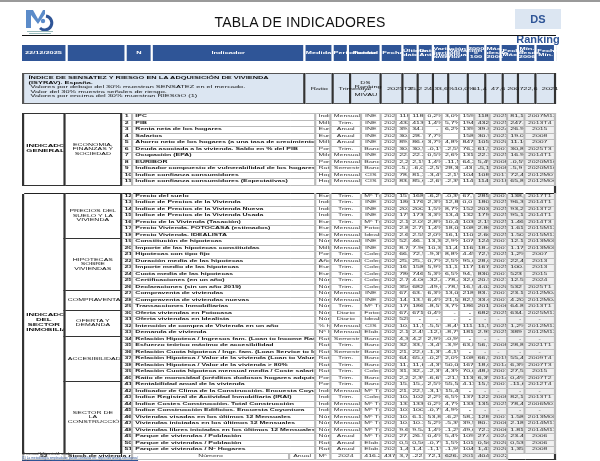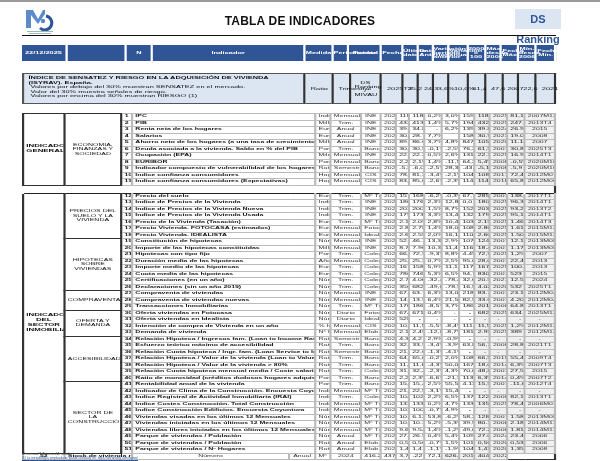--- a/index.html
+++ b/index.html
@@ -1,19 +1,19 @@
 <!DOCTYPE html>
 <html><head>
 <meta charset="utf-8">
 <style>
   html, body { margin:0; padding:0; background:#fff; }
   body { width:600px; height:461px; overflow:hidden; position:relative; font-family:"Liberation Sans", sans-serif; color:#111; }
   .topbar { position:absolute; left:0; top:0; width:600px; height:2px; background:#9a9a9a; }
   .logo { position:absolute; left:24px; top:6px; width:32px; height:30px; }
-  .title { position:absolute; left:0; width:600px; top:14px; text-align:center; font-weight:bold; font-size:12px; letter-spacing:0.2px; }
+  .title { position:absolute; left:0; width:600px; top:14px; text-align:center; font-weight:normal; font-size:14px; letter-spacing:0.2px; }
   .brand { position:absolute; left:515px; top:9px; width:46px; height:20px; background:#dce6f2; color:#2f5597; font-weight:bold; font-size:11px; line-height:20px; text-align:center; font-family:"Liberation Sans", sans-serif; }
   table { border-collapse:collapse; position:absolute; table-layout:fixed; }
   .hdr { left:22px; top:45px; width:245px; }
   .hdr td { background:#2f5597; color:#fff; font-size:3.4px; font-weight:bold; text-align:center; height:16px; border-right:1px solid #fff; padding:0; line-height:4px; }
   .isr { left:22px; top:73px; width:245px; border:1px solid #555; }
   .isr td { background:#dce6f2; font-size:3.4px; height:27px; padding:0 2px; border-right:1px solid #333; text-align:center; }
   .isr td.desc { text-align:left; vertical-align:top; padding-top:2px; line-height:4.6px; }
   .main { left:22px; top:113px; width:245px; border:1px solid #333; }
   .main td { font-size:3.2px; height:5.5px; padding:0 1px; border:1px solid #bbb; white-space:nowrap; overflow:hidden; line-height:5px; }
   .main td.grp { font-weight:bold; text-align:center; white-space:normal; border:1px solid #333; font-size:3.6px; line-height:5px; }

